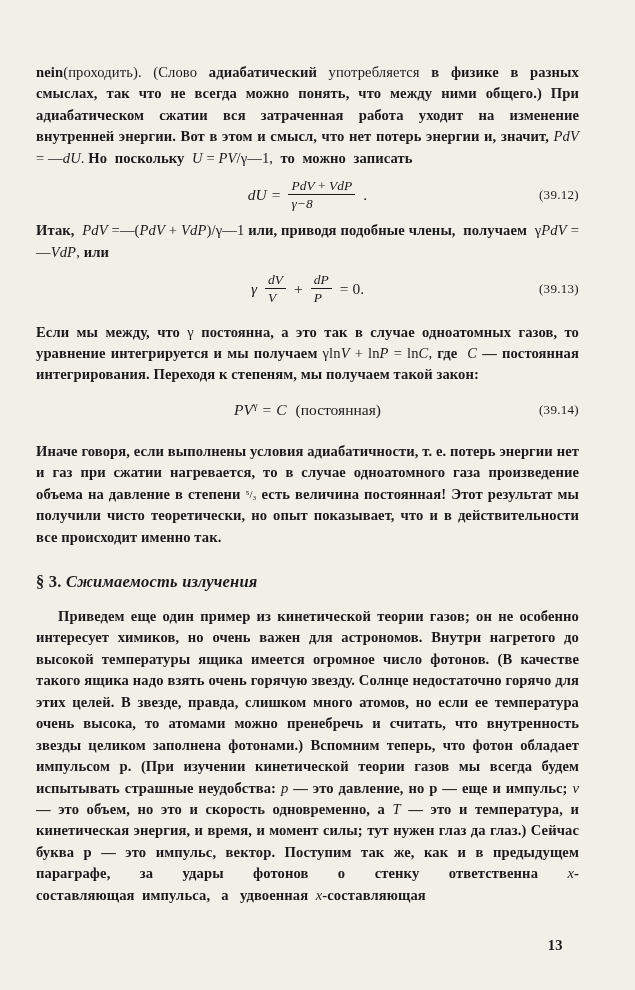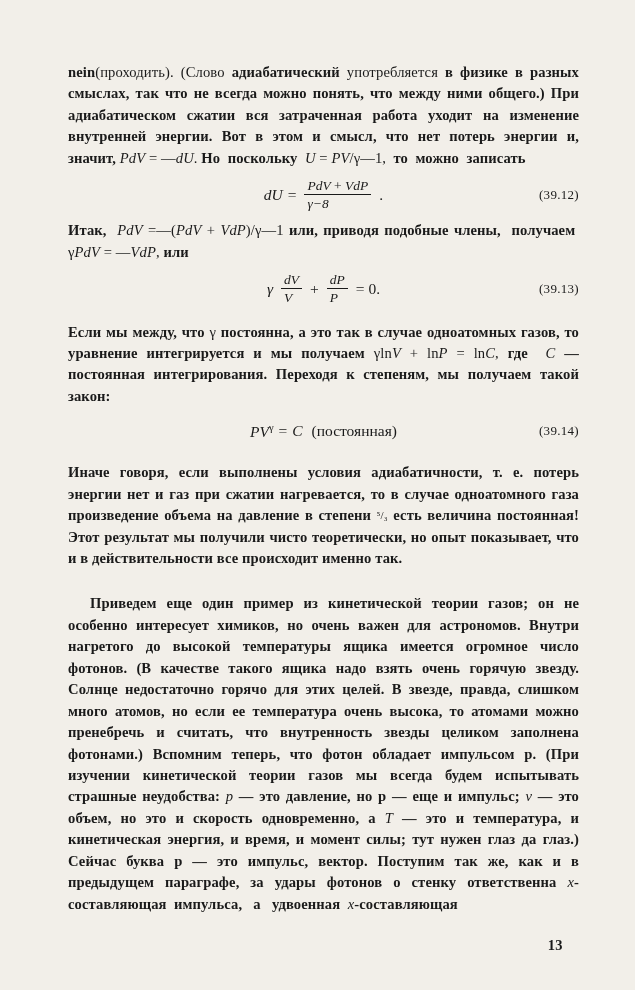--- a/index.html
+++ b/index.html
@@ -12,21 +12,21 @@
     background: #f2efe9;
     font-family: "Liberation Serif", serif;
     color: #1a1a1a;
     overflow: hidden;
   }
   .page {
     position: relative;
     width: 635px;
     height: 990px;
     box-sizing: border-box;
-    padding: 62px 56px 40px 68px;
+    padding: 62px 56px 40px 36px;
     background: #f2efe9;
   }
   .para {
     font-size: 14.6px;
     line-height: 1.47;
     text-align: justify;
     text-justify: inter-word;
     margin: 0 0 2px 0;
     letter-spacing: 0.1px;
     hyphens: manual;
@@ -181,20 +181,24 @@
 
   <div class="spacer-sm"></div>
 
   <p class="para">
     <b>Иначе говоря, если выполнены условия адиабатичности, т. е. потерь энергии нет и газ при сжатии нагревается, то в случае
     одноатомного газа произведение объема на давление в степени</b> <span class="smallfrac">⁵/₃</span> <b>есть величина постоянная! Этот результат мы получили чисто теоретически, но опыт показывает, что и в действительности все происходит именно так.</b>
   </p>
 
   <div class="spacer-lg"></div>
 
+  <h2 class="section-head">
+    <span class="num">§ 3.</span>
+    <span>Сжимаемость излучения</span>
+  </h2>
 
   <p class="para indent">
     <b>Приведем еще один пример из кинетической теории газов; он не особенно интересует химиков, но очень важен для астрономов. Внутри нагретого до высокой температуры ящика имеется огромное число фотонов. (В качестве такого ящика надо взять очень горячую звезду. Солнце недостаточно горячо для этих целей. В звезде, правда, слишком много атомов, но если ее температура очень высока, то атомами можно пренебречь и считать, что внутренность звезды целиком заполнена фотонами.) Вспомним теперь, что фотон обладает импульсом</b> <b>p</b><b>. (При изучении кинетической теории газов мы всегда будем испытывать страшные неудобства:</b> <i>p</i> <b>— это давление, но</b> <b>p</b> <b>— еще и импульс;</b> <i>v</i> <b>— это объем, но это и скорость одновременно, а</b> <i>T</i> <b>— это и температура, и кинетическая энергия, и время, и момент силы; тут нужен глаз да глаз.) Сейчас буква</b> <b>p</b> <b>— это импульс, вектор. Поступим так же, как и в предыдущем параграфе, за удары фотонов о стенку ответственна</b>
     <i>x</i><b>-составляющая&nbsp;&nbsp;импульса,&nbsp;&nbsp;&nbsp;а&nbsp;&nbsp;&nbsp;удвоенная&nbsp;&nbsp;</b><i>x</i><b>-составляющая</b>
   </p>
 
   <div class="page-number">13</div>
 
 </div>
 

